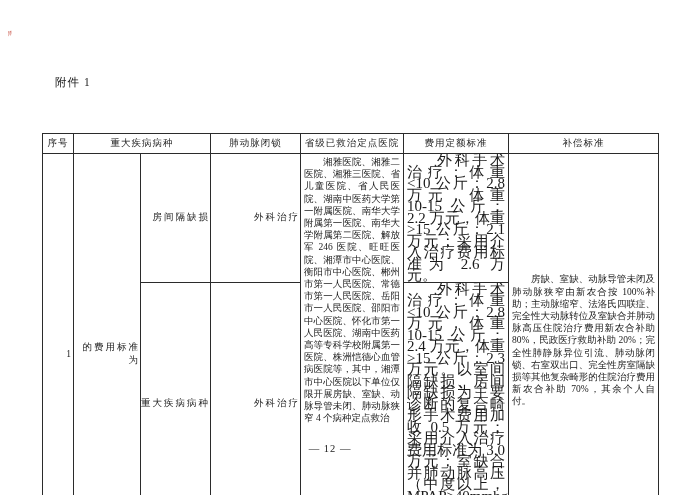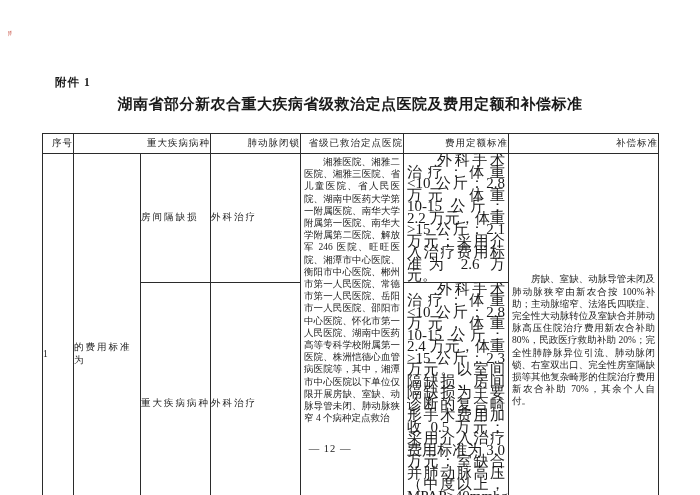--- a/index.html
+++ b/index.html
@@ -12,21 +12,21 @@
     overflow:hidden;
   }
   .red-mark{
     position:absolute;left:5px;top:29px;
     color:#c03a2b;font-size:10px;line-height:10px;
     transform:rotate(-12deg);
     font-family:"DejaVu Sans",sans-serif;
   }
   .attachment{
     position:absolute;left:55px;top:75px;
-    font-size:11.5px;font-weight:bold;letter-spacing:1px;
+    font-size:11.5px;font-weight:normal;letter-spacing:1px;
   }
   .doc-title{
     position:absolute;left:0;top:95px;width:700px;
     text-align:center;font-size:15px;font-weight:bold;letter-spacing:0.5px;
   }
   table.main{
     position:absolute;left:42px;top:133px;
     border-collapse:collapse;table-layout:fixed;
     width:616px;
     border:1.5px solid #2b2b2b;
@@ -36,25 +36,25 @@
     padding:0;margin:0;
     font-weight:normal;
     overflow:hidden;
   }
   tr.hdr{height:20px;}
   tr.r1{height:70px;}
   tr.r2{height:162px;}
   tr.r3{height:13px;text-decoration:underline;}
   tr.r4{height:14px;}
   th.h{
-    font-size:9.5px;font-weight:bold;text-align:right;vertical-align:middle;
+    font-size:9.5px;font-weight:bold;text-align:center;vertical-align:middle;
     letter-spacing:1px;
   }
   td.center{
-    font-size:9.5px;text-align:left;vertical-align:middle;letter-spacing:2px;
+    font-size:9.5px;text-align:right;vertical-align:middle;letter-spacing:2px;
   }
   td.center-sm{
     font-size:9px;text-align:center;vertical-align:middle;letter-spacing:1px;
   }
   td.para{vertical-align:top;}
   td.para div, td.paramid div{
     font-size:9.5px;line-height:12.2px;
     text-align:justify;text-justify:inter-ideograph;
     text-indent:2em;
     padding:2px 3px 0 3px;
@@ -73,21 +73,20 @@
 </style>
 </head>
 <body>
 
 <div class="page">
 
   <span class="red-mark">〃</span>
 
   <div class="attachment">附件 1</div>
 
-  <div class="doc-title">湖南省部分新农合重大疾病省级救治定点医院及费用定额和补偿标准</div>
 
   <table class="main">
     <colgroup>
       <col style="width:31px">
       <col style="width:67px">
       <col style="width:70px">
       <col style="width:90px">
       <col style="width:103px">
       <col style="width:105px">
       <col style="width:150px">

